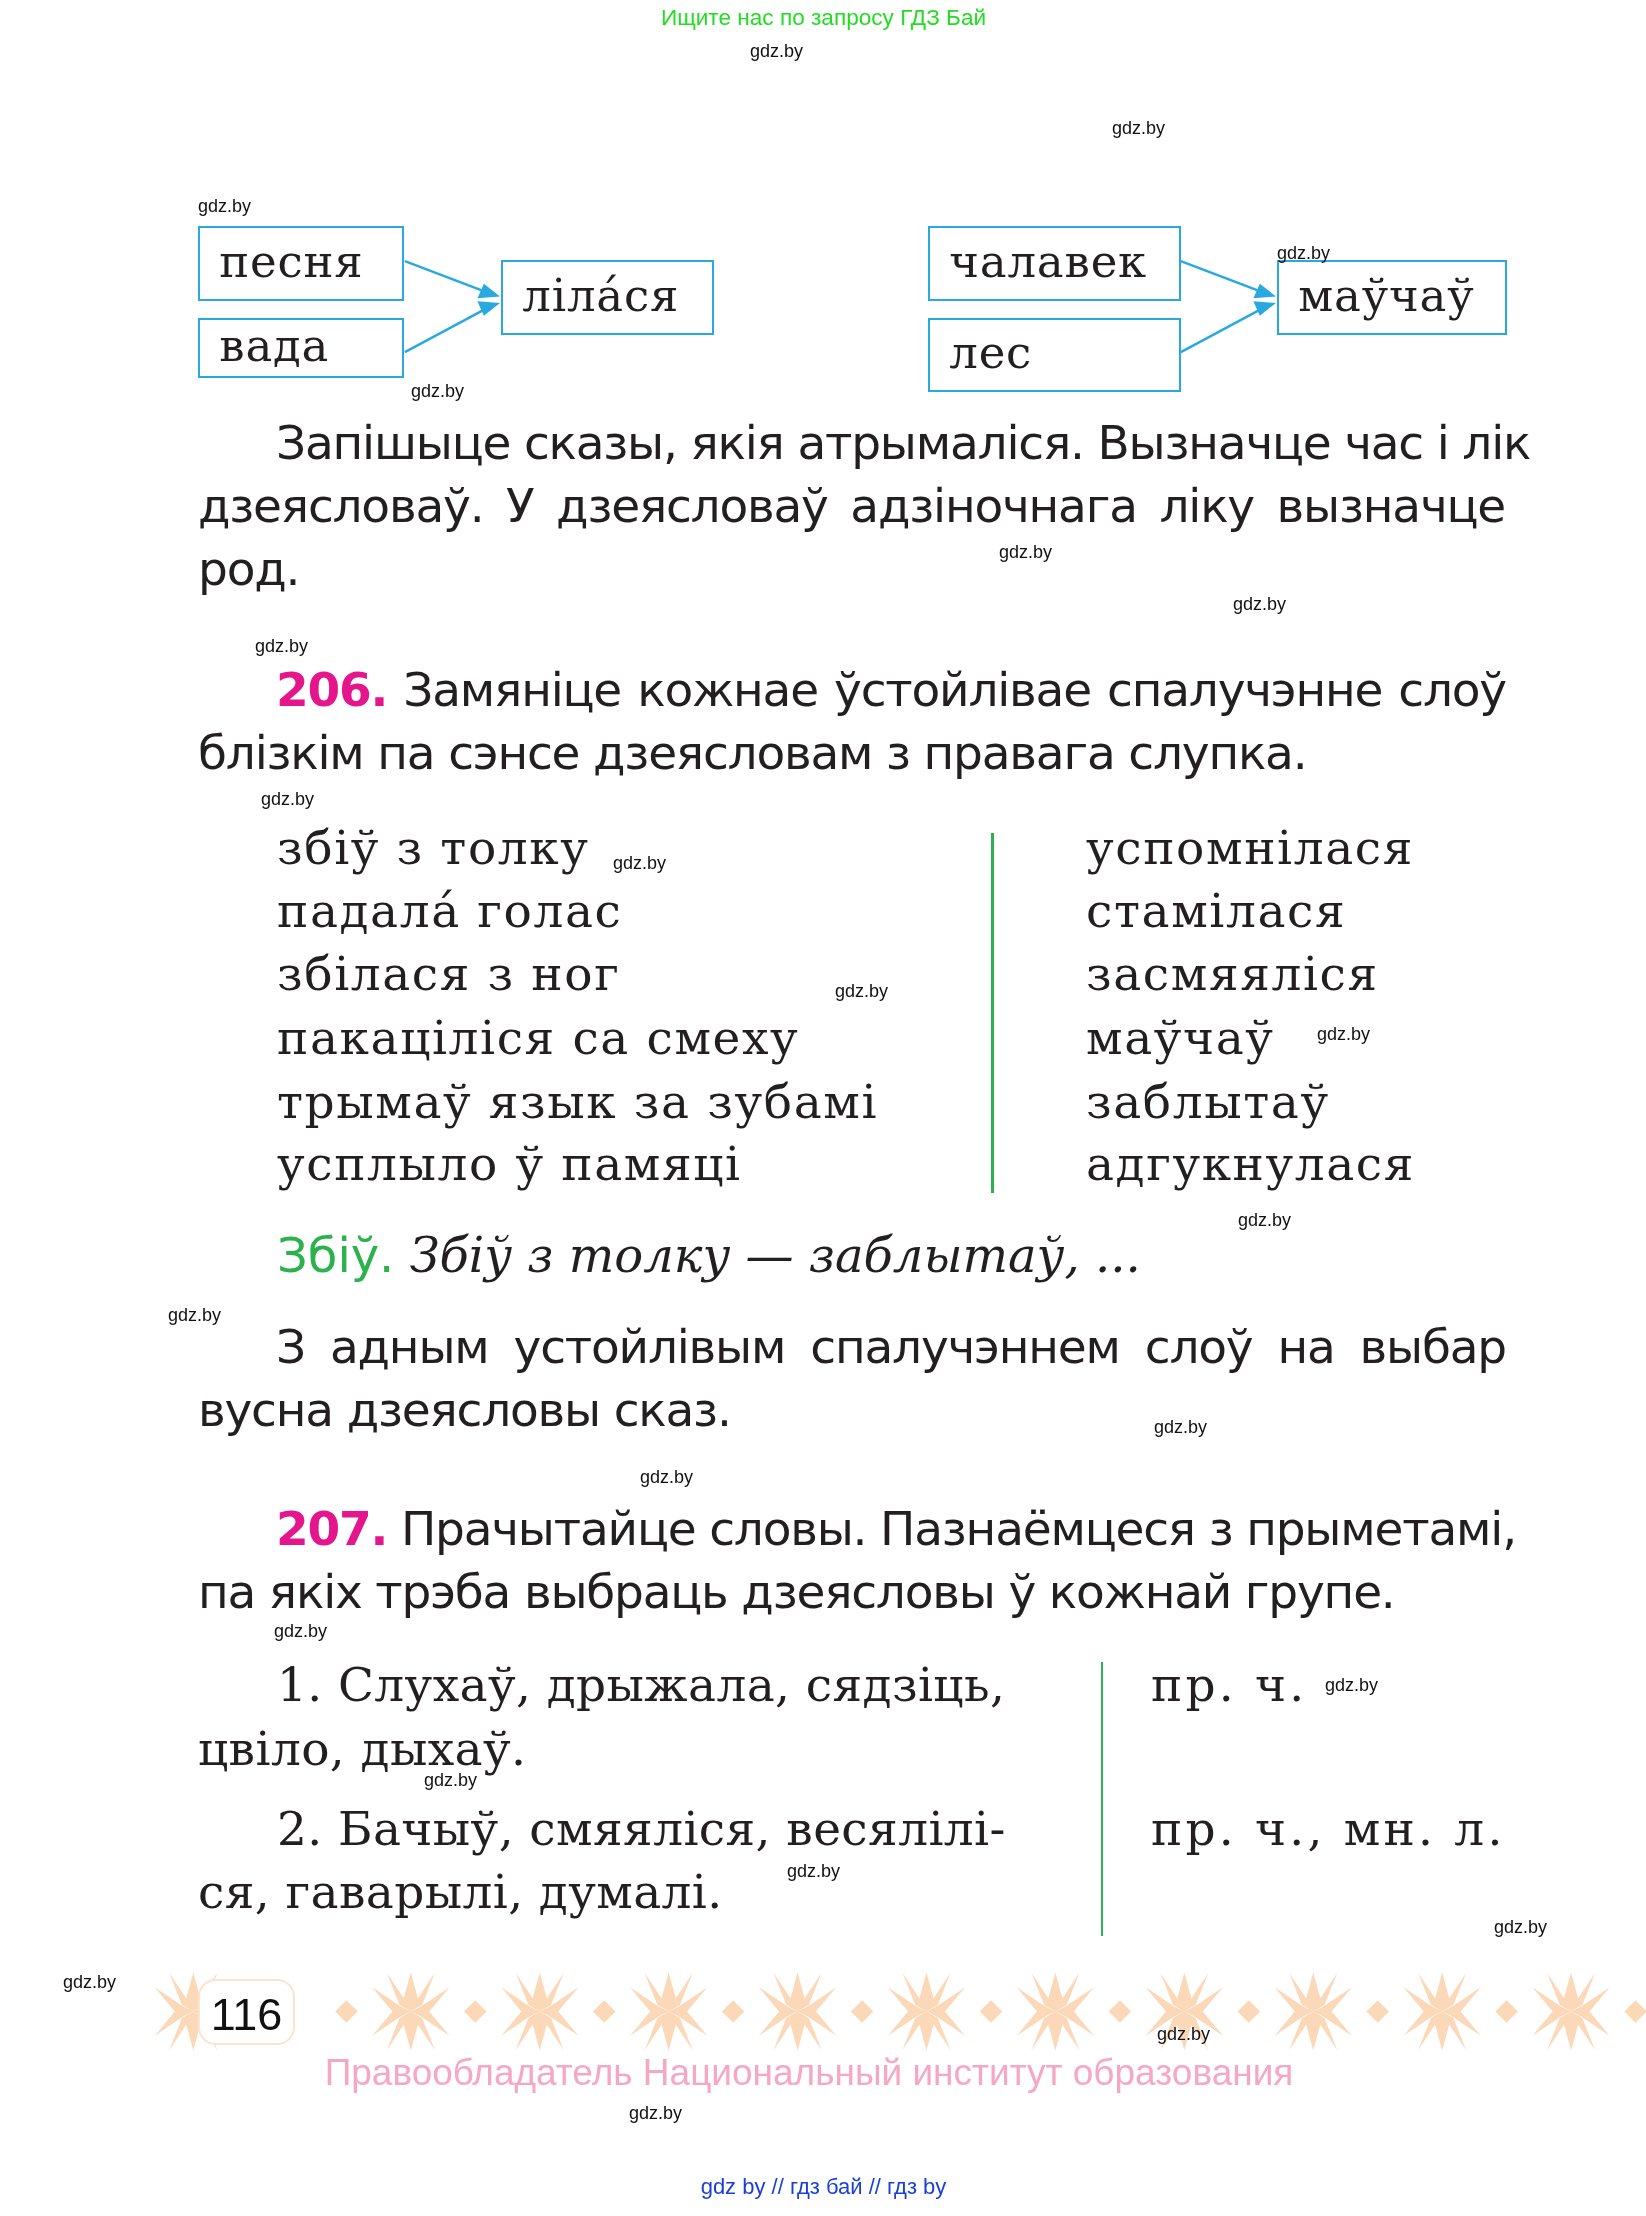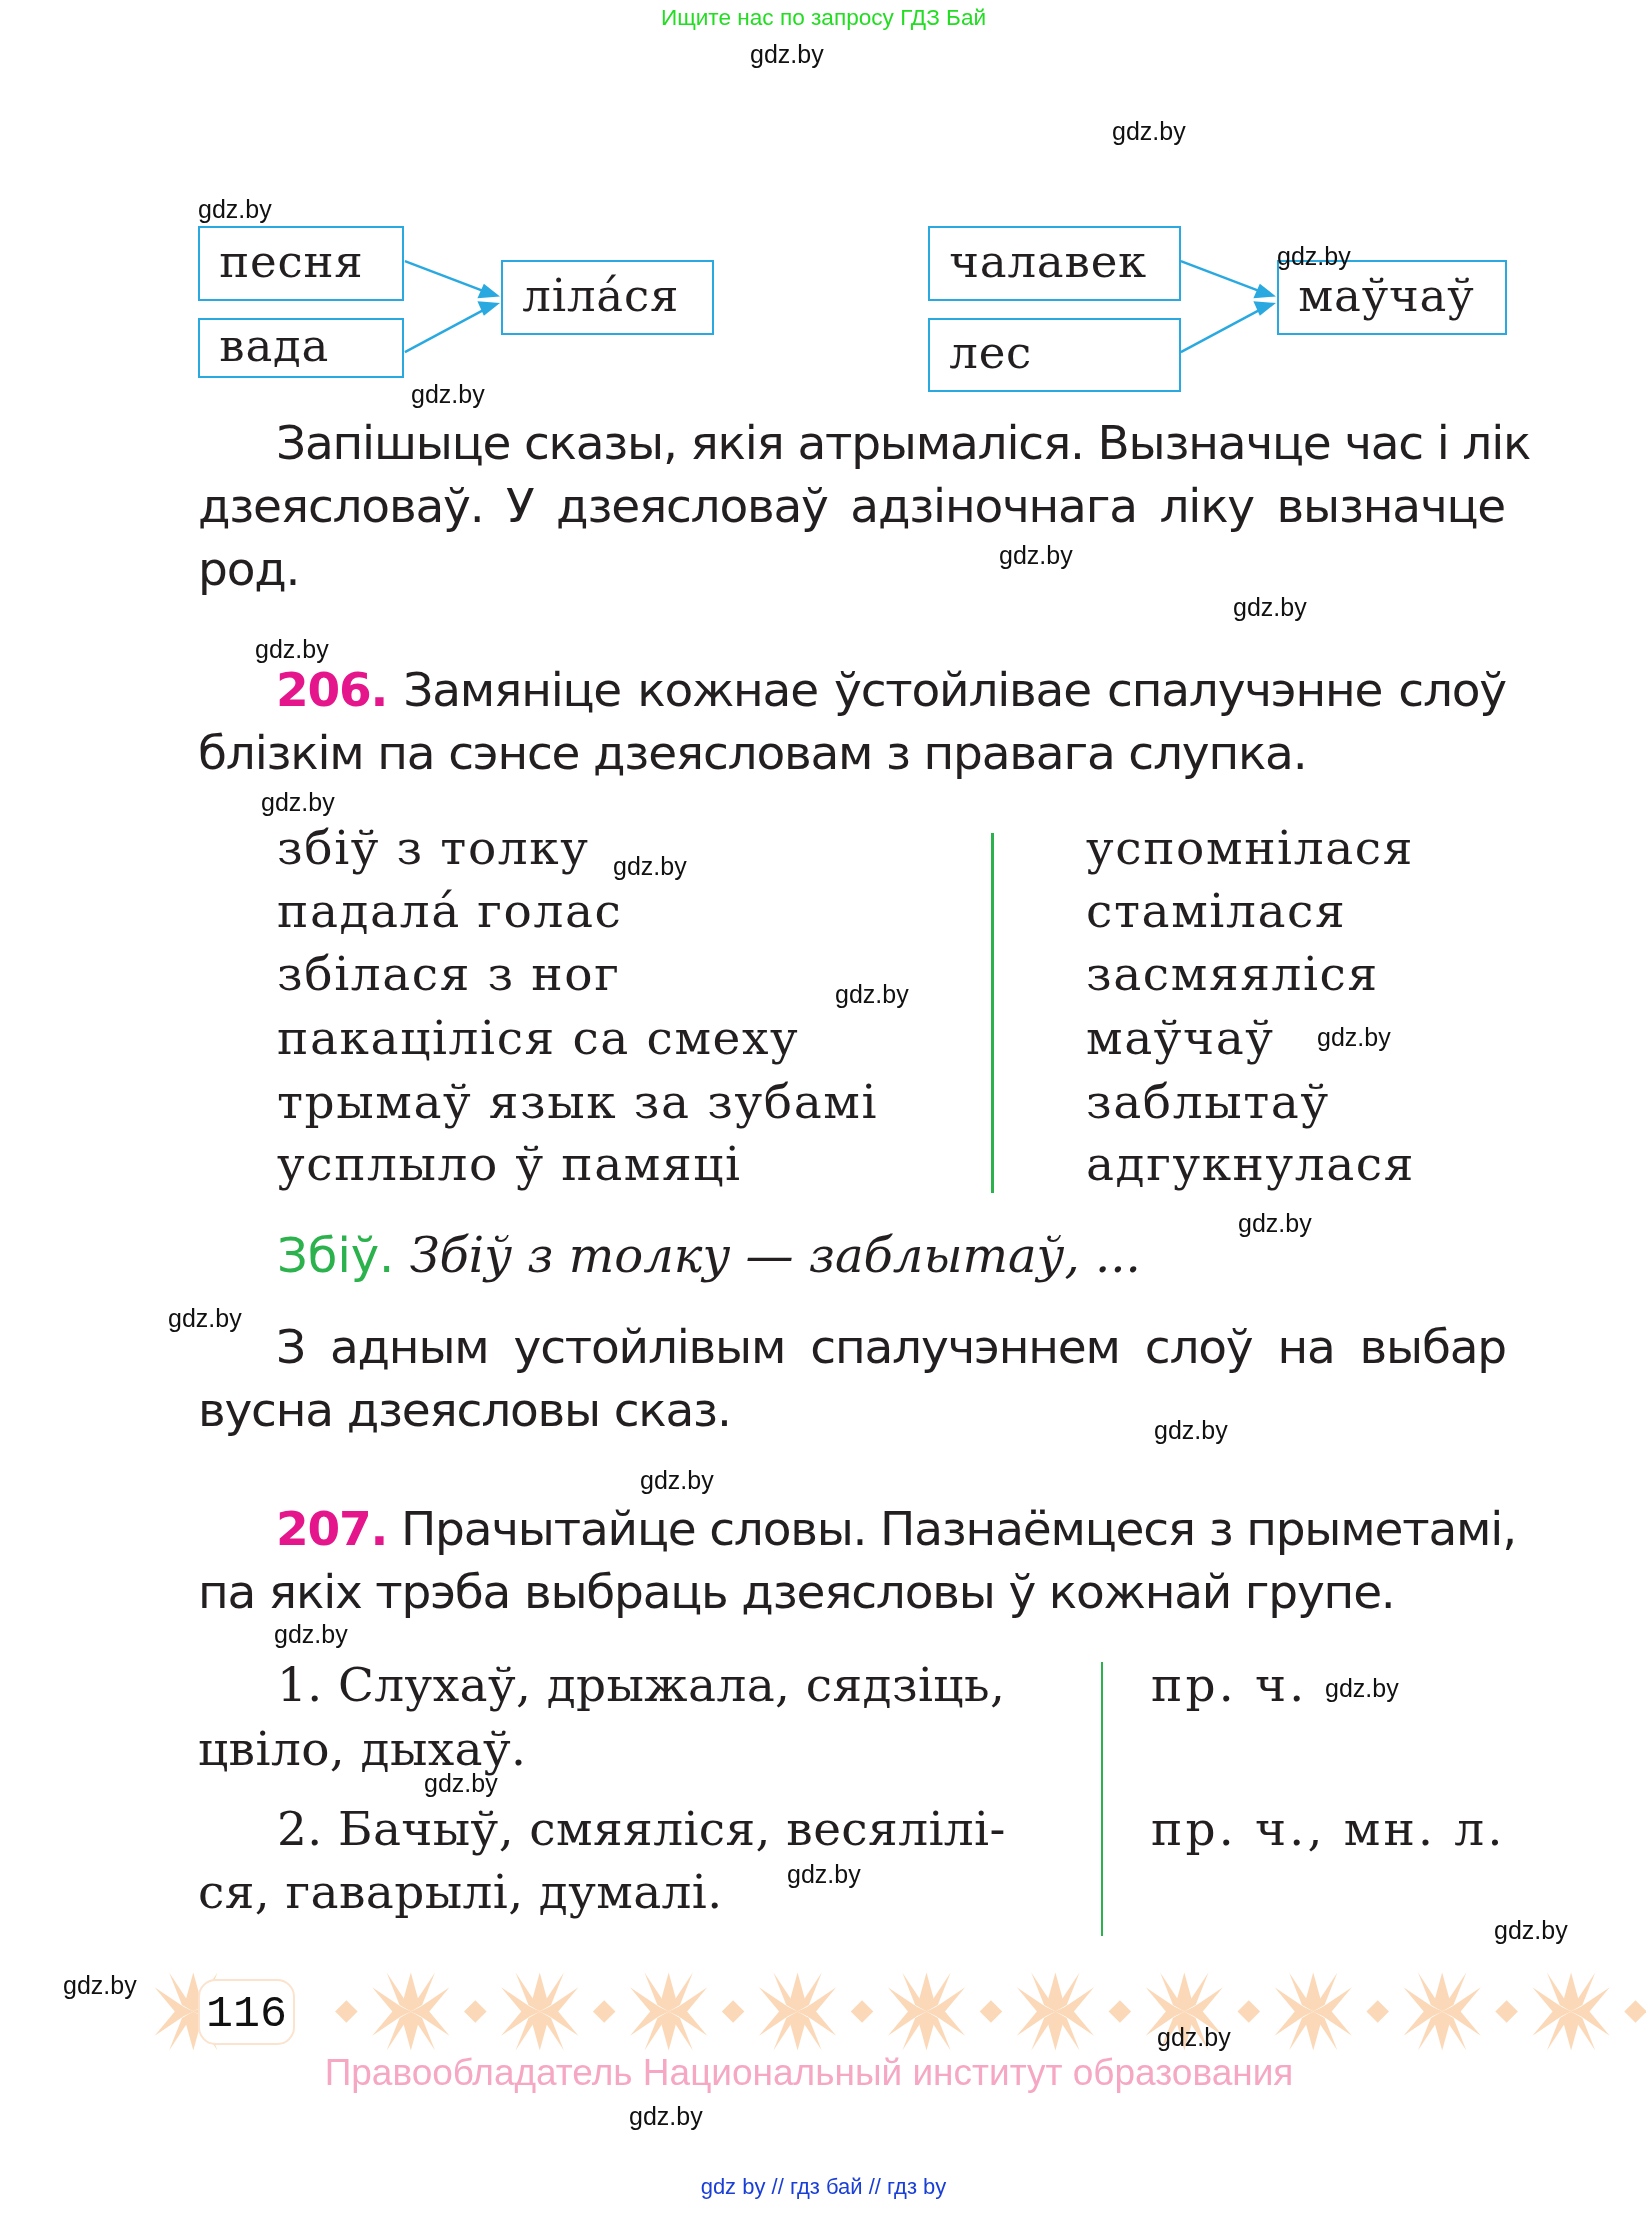--- a/index.html
+++ b/index.html
@@ -1,32 +1,32 @@
 <!DOCTYPE html>
 <html style="font-size:13px"><head>
 <meta charset="utf-8">
 <style>
   html, body { margin: 0; padding: 0; background: #ffffff; }
   body { width: 1647px; height: 2216px; position: relative; overflow: hidden; font-family: "DejaVu Sans", sans-serif; color: #231f20; }
   .abs { position: absolute; white-space: nowrap; }
-  .wm { font-family: "Liberation Sans", sans-serif; font-size: 25px; color: #111; line-height: 1; }
+  .wm { font-family: "Liberation Sans", sans-serif; font-size: 18px; color: #111; line-height: 1; }
   .top-search { font-family: "Liberation Sans", sans-serif; font-size: 22.6px; color: #22dd22; left: 0; width: 1647px; text-align: center; top: 4.8px; }
   .box { position: absolute; border: 2.4px solid #29a9e0; box-sizing: border-box; background: #fff; }
   .box span { position: absolute; left: 19.3px; top: 50%; transform: translateY(-54%); font-family: "DejaVu Serif", serif; font-size: 45px; letter-spacing: 0.8px; }
   .para { font-family: "DejaVu Sans", sans-serif; font-size: 47px; line-height: 1; letter-spacing: -1.2px; }
   .justify { text-align: justify; text-align-last: justify; }
   .num-pink { color: #e5158c; font-weight: bold; font-family: "DejaVu Sans", sans-serif; }
   .listword { font-family: "DejaVu Serif", serif; font-size: 47px; letter-spacing: 1.6px; line-height: 1; }
   .vline-green { position: absolute; width: 3.2px; background: #2bb24c; }
   .uzor-label { color: #2bb24c; font-family: "DejaVu Sans", sans-serif; font-weight: normal; }
   .uzor-text { font-family: "DejaVu Serif", serif; font-style: italic; }
   .item { font-family: "DejaVu Serif", serif; font-size: 47px; line-height: 1; letter-spacing: 0.4px; }
   .ornament { position: absolute; left: 153px; top: 1971px; width: 1493px; height: 81px; }
   .page-num-box { position: absolute; left: 198px; top: 1979px; width: 97px; height: 66px; border-radius: 17.7px; background: #fff; border: 2.4px solid #fbe3cd; box-sizing: border-box; }
-  .page-num { position: absolute; left: 0; width: 100%; top: 8px; text-align: center; font-family: Liberation Mono, monospace; font-size: 45px; color: #111; }
+  .page-num { position: absolute; left: 0; width: 100%; top: 8px; text-align: center; font-family: Liberation Sans, sans-serif; font-size: 45px; color: #111; }
   .copyright { font-family: "Liberation Sans", sans-serif; font-size: 37px; color: #f5a7c3; left: 0; width: 1618px; text-align: center; top: 2052px; }
   .footer-links { font-family: "Liberation Sans", sans-serif; font-size: 22px; color: #1a3fd6; left: 0; width: 1647px; text-align: center; top: 2174px; }
 </style>
 </head>
 <body>
 
 <div class="abs top-search">Ищите нас по запросу ГДЗ Бай</div>
 <div class="abs wm" style="left:750px;top:42px;">gdz.by</div>
 <div class="abs wm" style="left:1112px;top:119px;">gdz.by</div>
 

